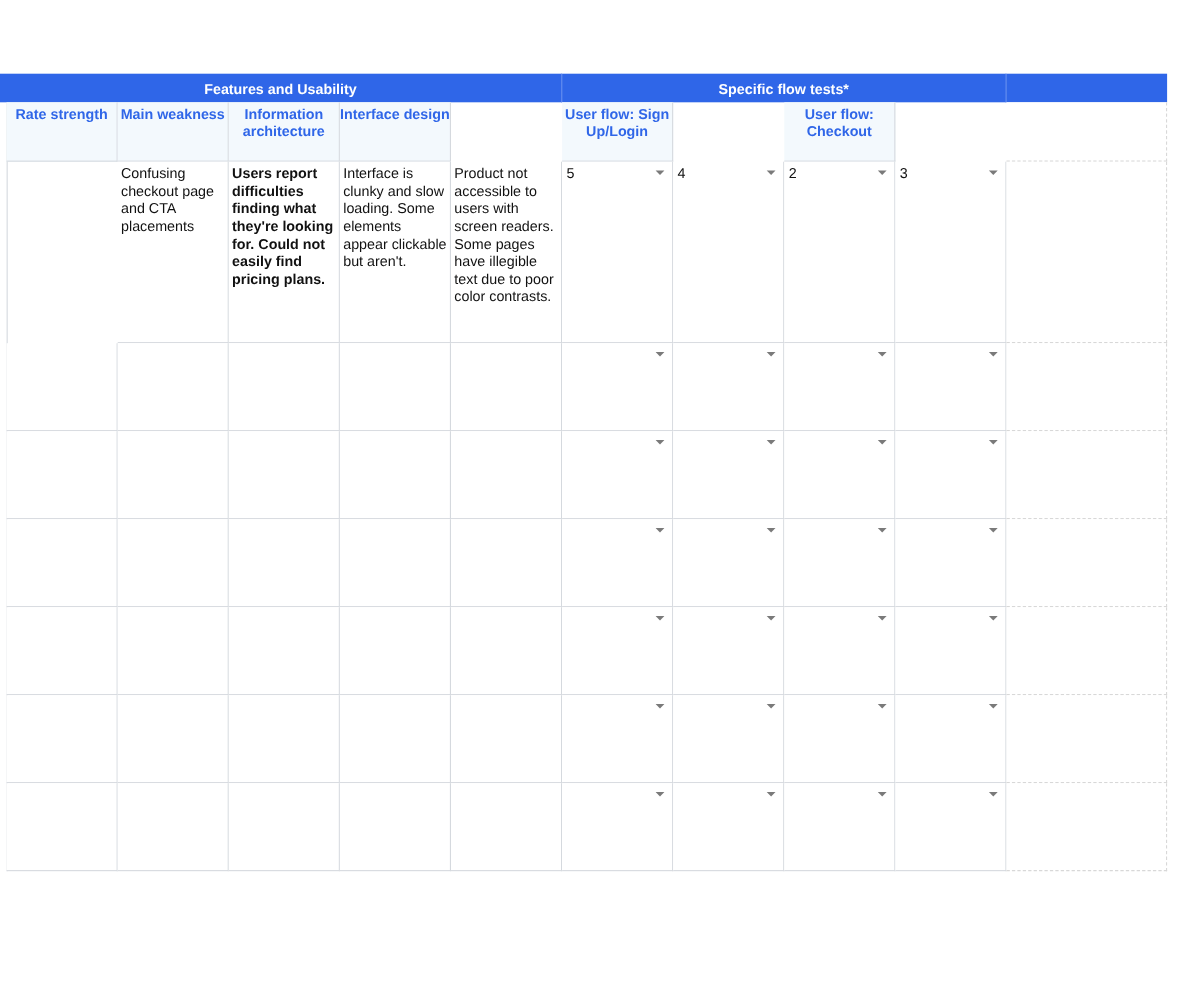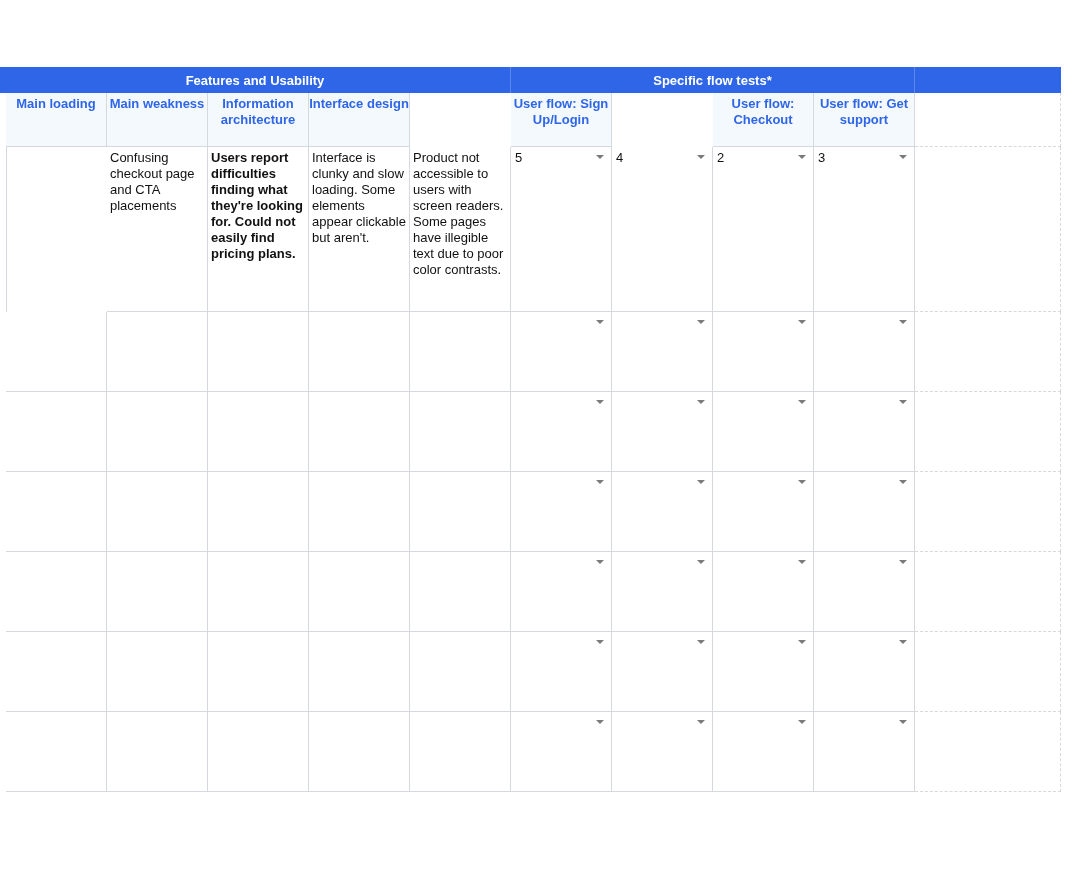--- a/index.html
+++ b/index.html
@@ -16,27 +16,26 @@
   .footnote { position: absolute; left: 515px; top: 795px; width: 400px; font-size: 12px; font-style: italic; color: #8a8a8a; line-height: 14px; }
 </style>
 </head>
 <body>
 
 <div class="sheet" id="sheet">
   <div class="band" style="left:0px;width:511px;">Features and Usability</div>
   <div class="band" style="left:511px;width:404px;">Specific flow tests*</div>
   <div class="band" style="left:915px;width:146px;border-right:none;"></div>
   <div class="leftline"></div>
-<div class="subhead" style="left: 6px; width: 101px;">Main loading</div>
+<div class="subhead" style="left: 6px; width: 101px;">Rate strength</div>
     <div class="subhead" style="left: 107px; width: 101px;">Main weakness</div>
     <div class="subhead" style="left: 208px; width: 101px;">Information architecture</div>
     <div class="subhead" style="left: 309px; width: 101px;">Interface design</div>
     <div class="subhead" style="left: 511px; width: 101px;">User flow: Sign Up/Login</div>
     <div class="subhead" style="left: 713px; width: 101px;">User flow: Checkout</div>
-    <div class="subhead" style="left: 814px; width: 101px;">User flow: Get support</div>
     <div class="subhead empty" style="left: 915px; width: 146px;"></div>
     <div class="cell" style="left: 107px; top: 147px; width: 101px; height: 165px;">Confusing checkout page and CTA placements</div>
     <div class="cell" style="left: 208px; top: 147px; width: 101px; height: 165px; font-weight: bold;">Users report difficulties finding what they're looking for. Could not easily find pricing plans.</div>
     <div class="cell" style="left: 309px; top: 147px; width: 101px; height: 165px;">Interface is clunky and slow loading. Some elements appear clickable but aren't.</div>
     <div class="cell" style="left: 410px; top: 147px; width: 101px; height: 165px;">Product not accessible to users with screen readers. Some pages have illegible text due to poor color contrasts.</div>
     <div class="cell" style="left: 511px; top: 147px; width: 101px; height: 165px;">
       <span class="dd-value">5</span>
       <span class="dd-arrow"></span>
     </div>
     <div class="cell" style="left: 612px; top: 147px; width: 101px; height: 165px;">

